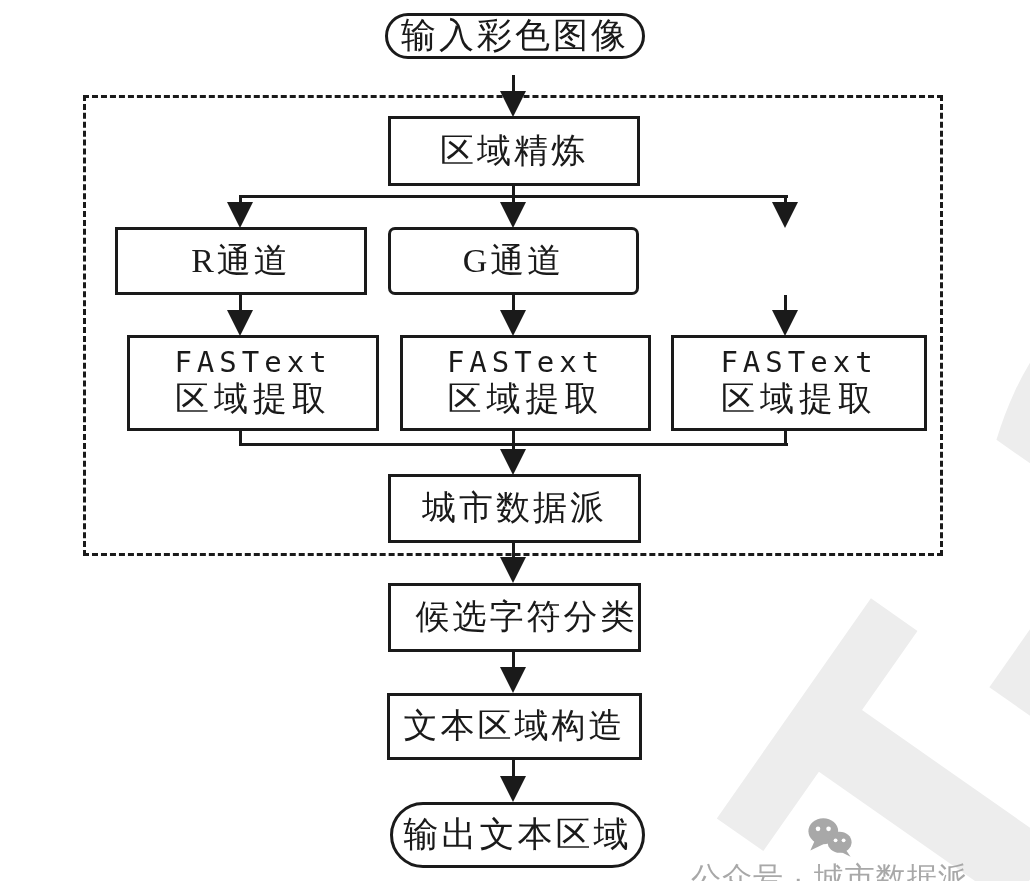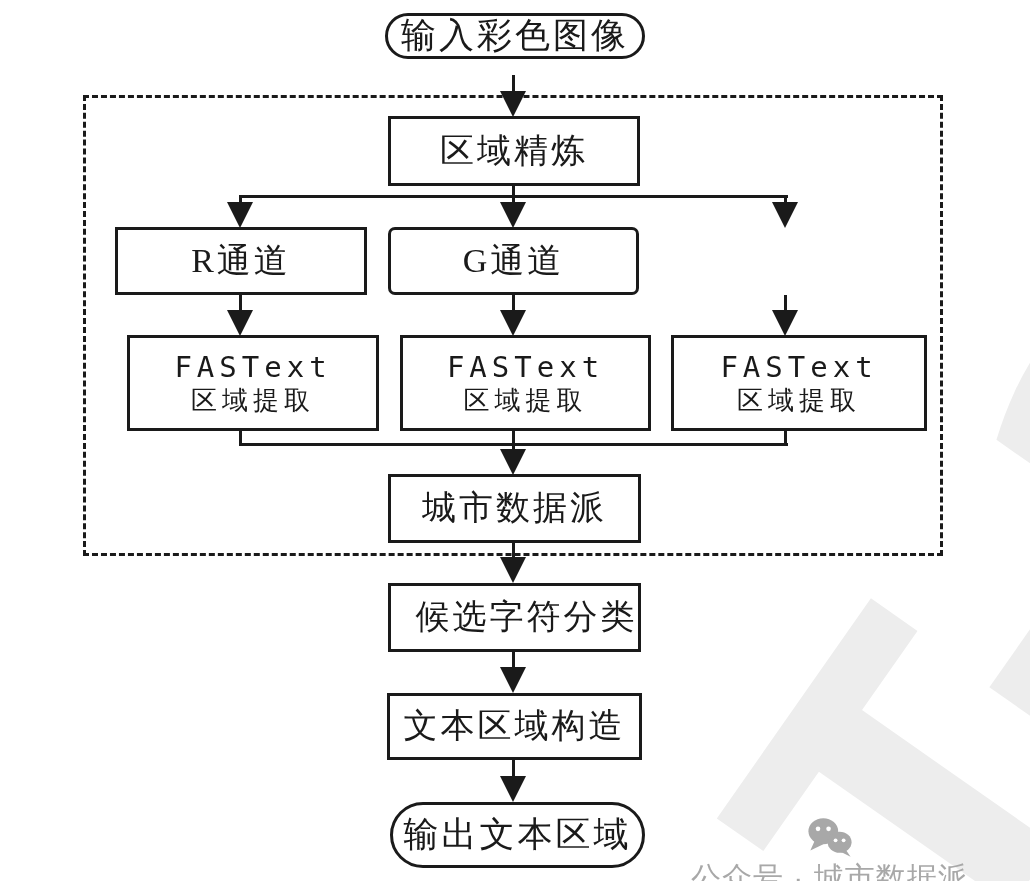--- a/index.html
+++ b/index.html
@@ -20,21 +20,21 @@
     display:flex;align-items:center;justify-content:center;
     font-size:34px;letter-spacing:3px;line-height:1.25;
     text-align:center;z-index:3;
   }
   .stadium{border-radius:34px;font-size:35px;}
   .fastext{flex-direction:column;margin-left:12px;}
   .fastext .en{
     font-family:"DejaVu Sans Mono","Liberation Mono",monospace;
     font-size:29px;letter-spacing:5px;
   }
-  .fastext .cn{font-size:26px;letter-spacing:5px;}
+  .fastext .cn{font-size:34px;letter-spacing:5px;font-family:Liberation Mono, monospace;}
   .vl{position:absolute;width:3px;background:var(--line);z-index:2;}
   .hl{position:absolute;height:3px;background:var(--line);z-index:2;}
   .ah{
     position:absolute;width:0;height:0;z-index:2;
     border-left:13px solid transparent;border-right:13px solid transparent;
     border-top:26px solid var(--line);
   }
   .dashed{
     position:absolute;box-sizing:border-box;
     border:3px dashed var(--line);background:transparent;z-index:1;

